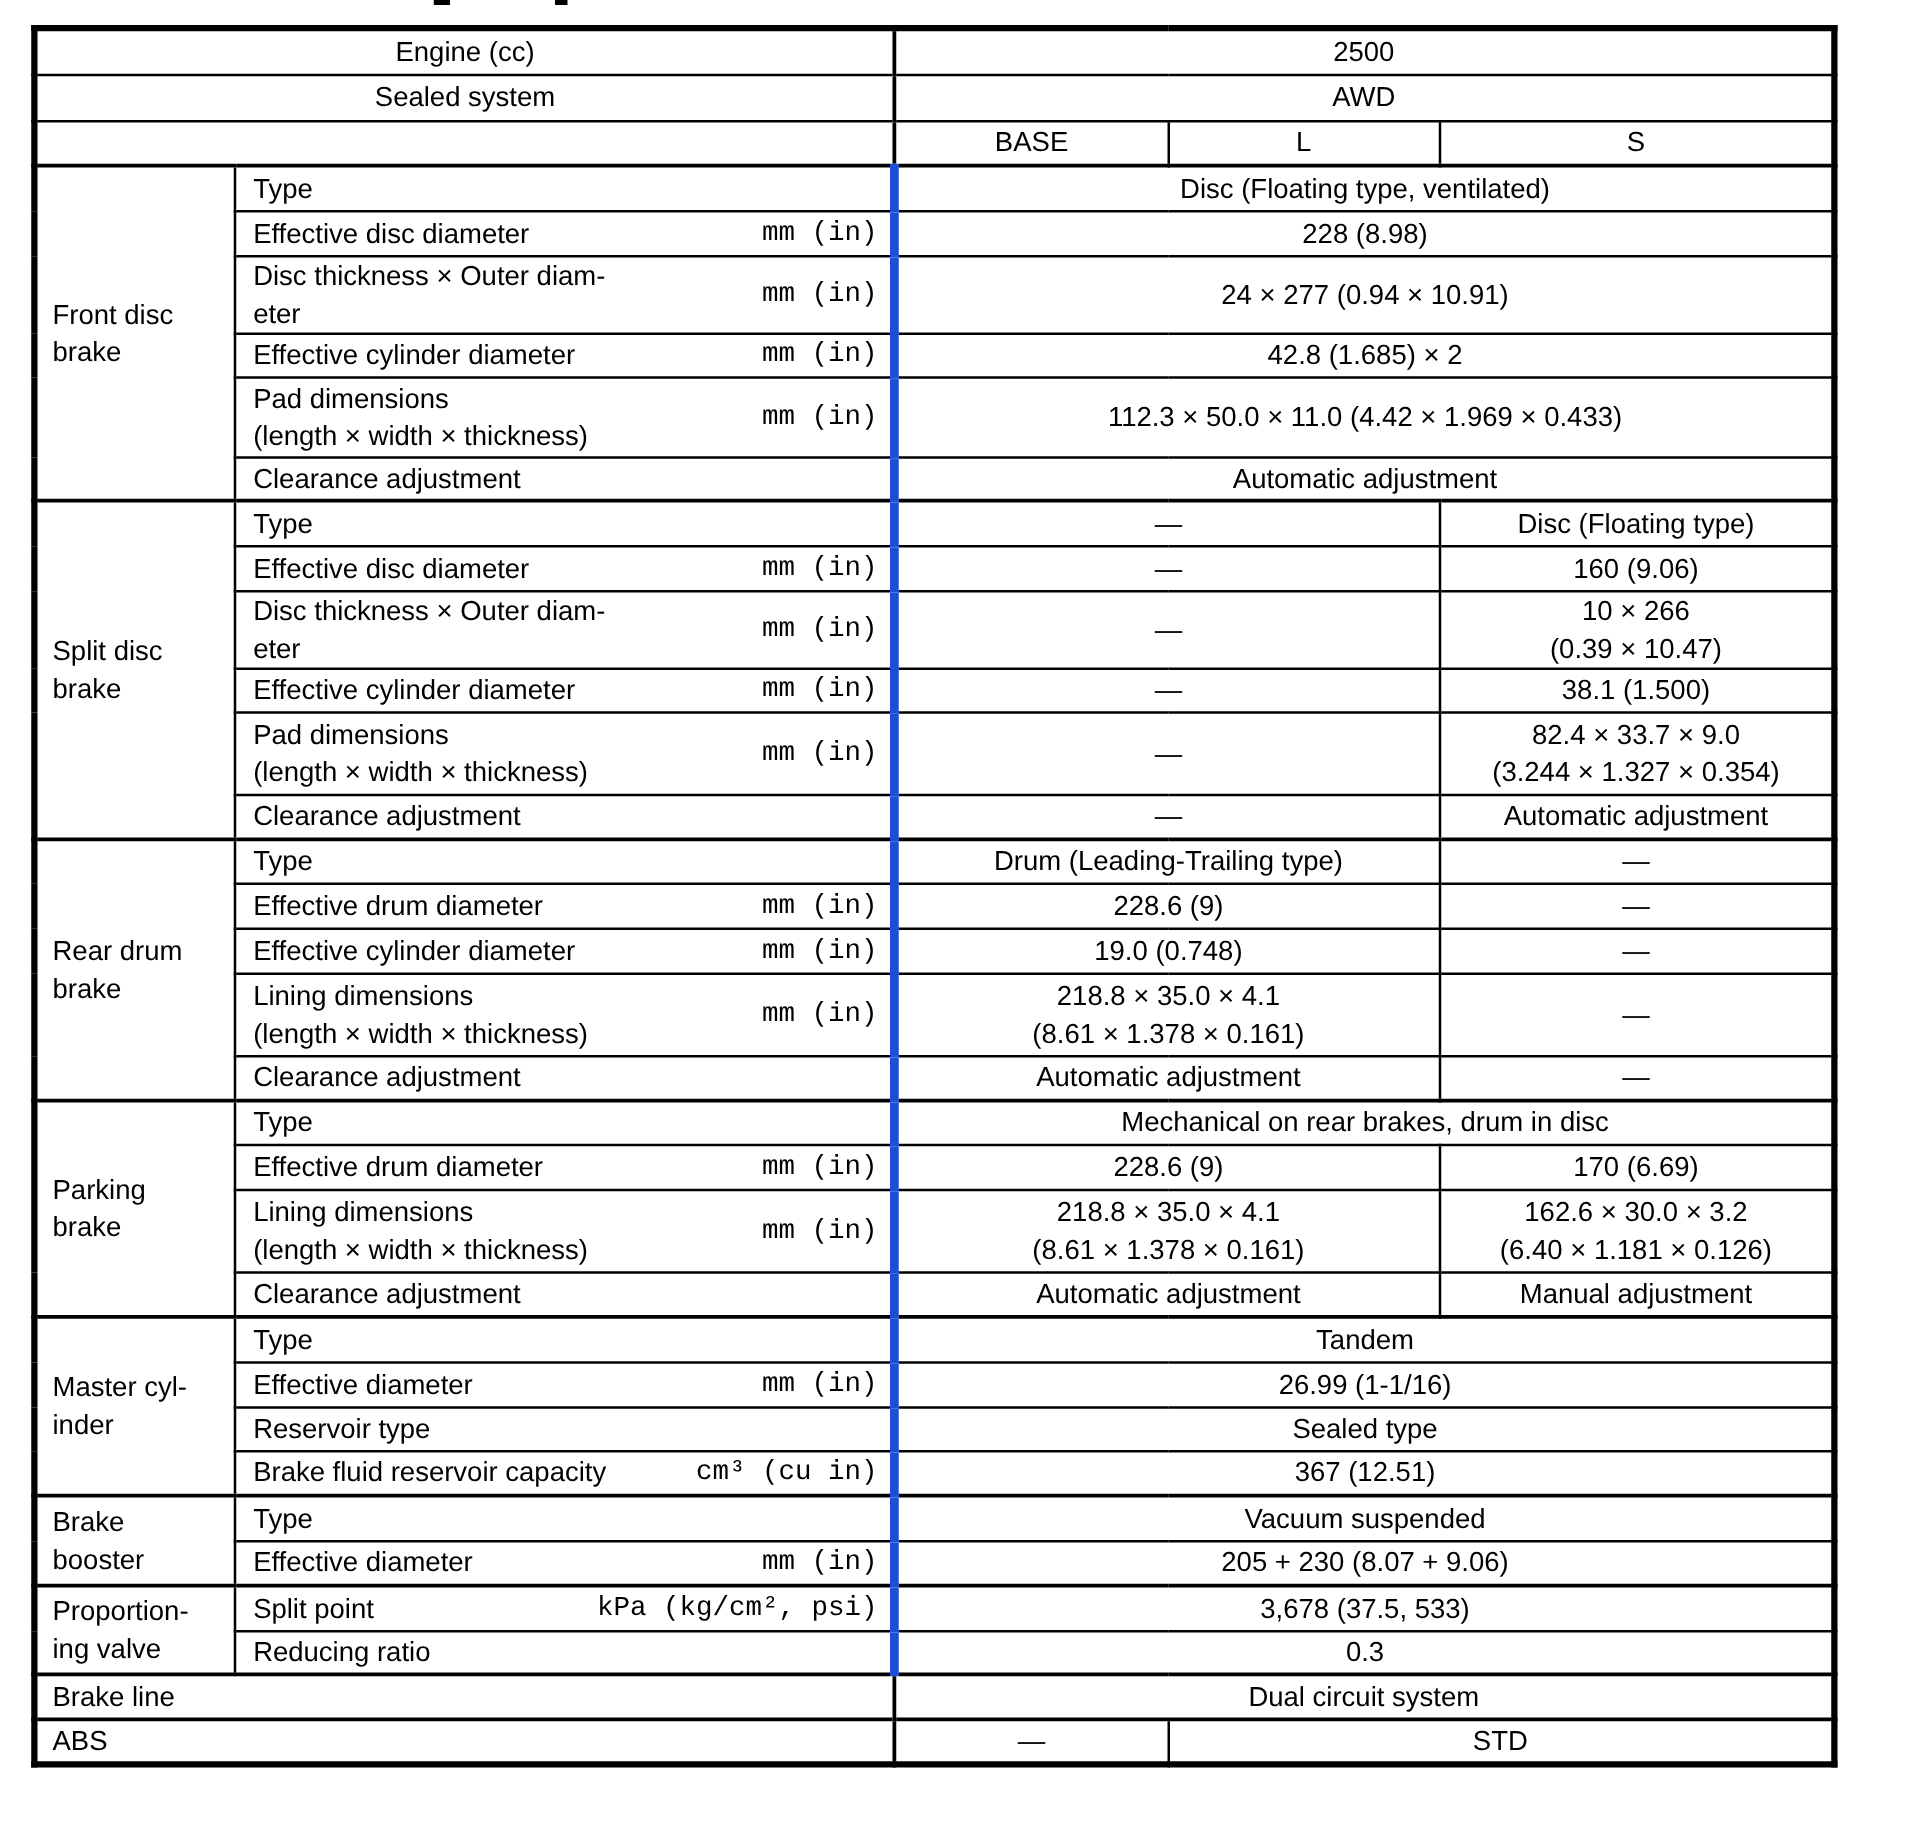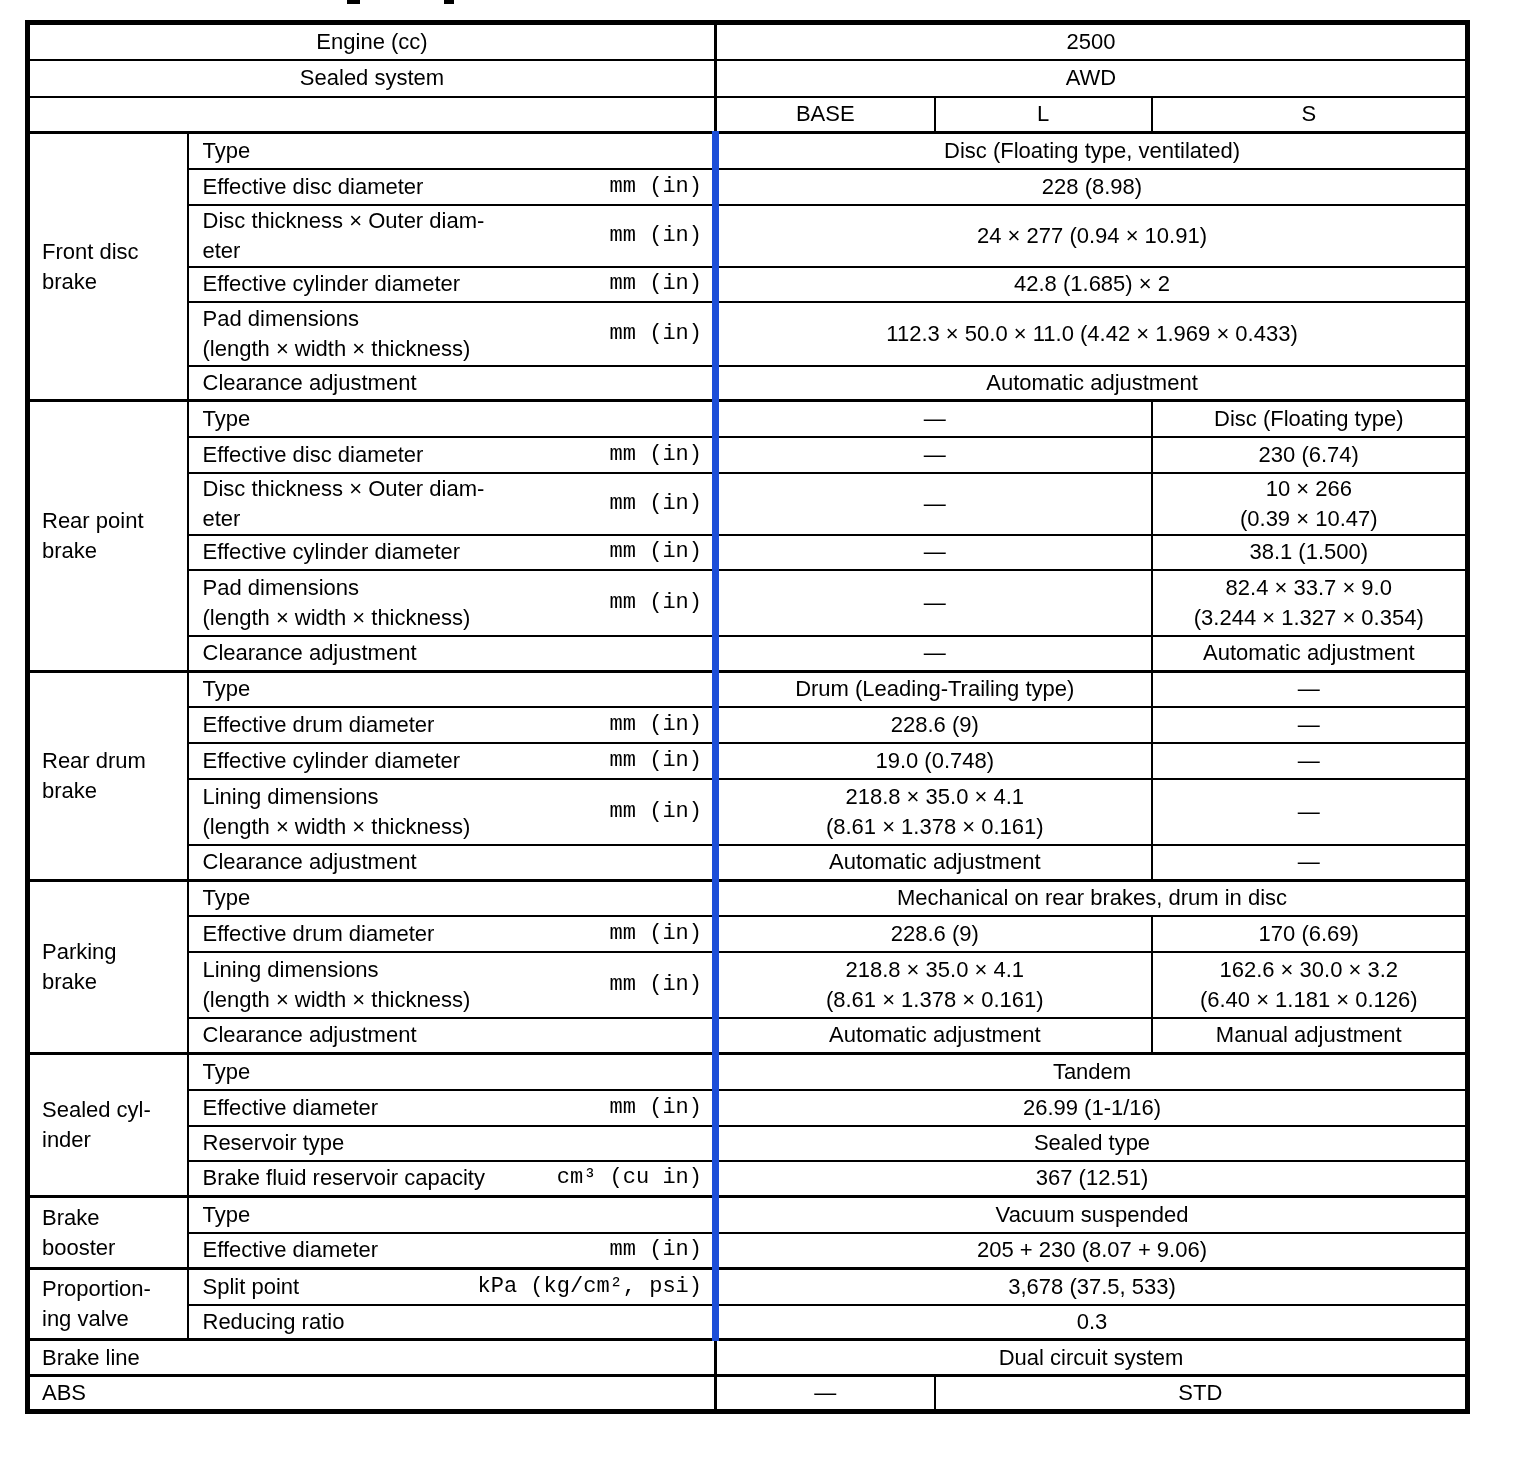--- a/index.html
+++ b/index.html
@@ -168,40 +168,40 @@
       <td class="spec">
             <div class="sf">
               <span class="sn">Clearance adjustment</span>
               <span class="un"></span>
             </div>
           </td>
       <td class="val" colspan="3">Automatic adjustment</td>
     </tr>
 
     <tr class="h36 sec-top">
-      <td class="sec" rowspan="6">Rear point
+      <td class="sec" rowspan="6">Split disc
 brake</td>
       <td class="spec">
             <div class="sf">
               <span class="sn">Type</span>
               <span class="un"></span>
             </div>
           </td>
       <td class="val" colspan="2">—</td>
       <td class="val">Disc (Floating type)</td>
     </tr>
     <tr class="h36">
       <td class="spec">
             <div class="sf">
               <span class="sn">Effective disc diameter</span>
               <span class="un">mm (in)</span>
             </div>
           </td>
       <td class="val" colspan="2">—</td>
-      <td class="val">230 (6.74)</td>
+      <td class="val">160 (9.06)</td>
     </tr>
     <tr class="h68">
       <td class="spec">
             <div class="sf">
               <span class="sn">Disc thickness × Outer diam-
 eter</span>
               <span class="un">mm (in)</span>
             </div>
           </td>
       <td class="val" colspan="2">—</td>
@@ -335,21 +335,21 @@
             <div class="sf">
               <span class="sn">Clearance adjustment</span>
               <span class="un"></span>
             </div>
           </td>
       <td class="val" colspan="2">Automatic adjustment</td>
       <td class="val">Manual adjustment</td>
     </tr>
 
     <tr class="h36 sec-top">
-      <td class="sec" rowspan="4">Sealed cyl-
+      <td class="sec" rowspan="4">Master cyl-
 inder</td>
       <td class="spec">
             <div class="sf">
               <span class="sn">Type</span>
               <span class="un"></span>
             </div>
           </td>
       <td class="val" colspan="3">Tandem</td>
     </tr>
     <tr class="h36">

